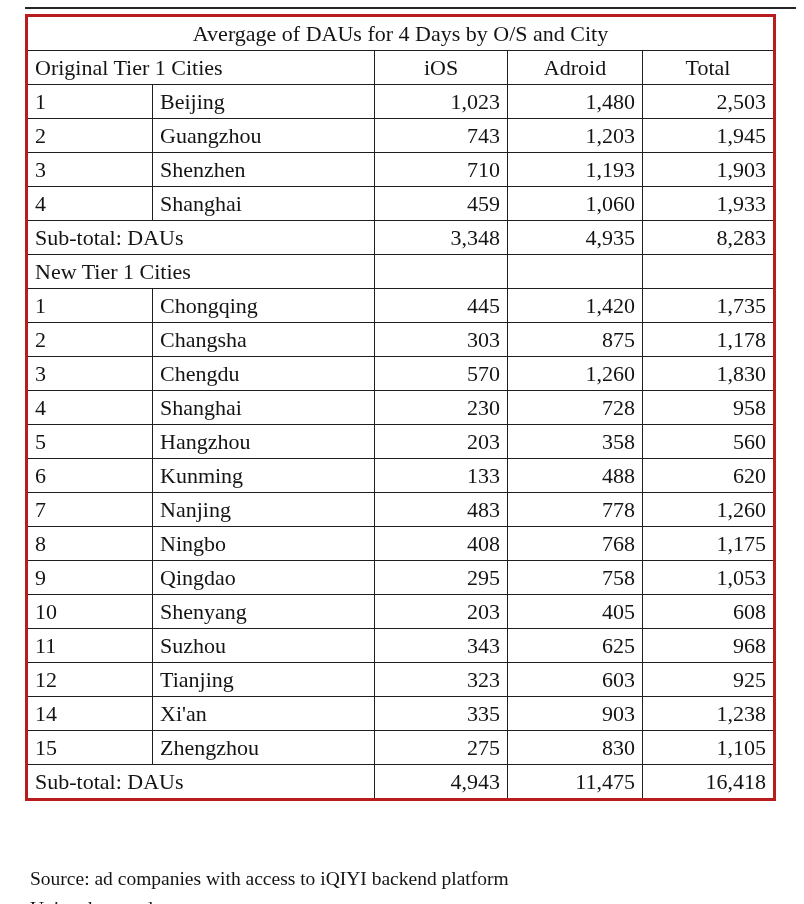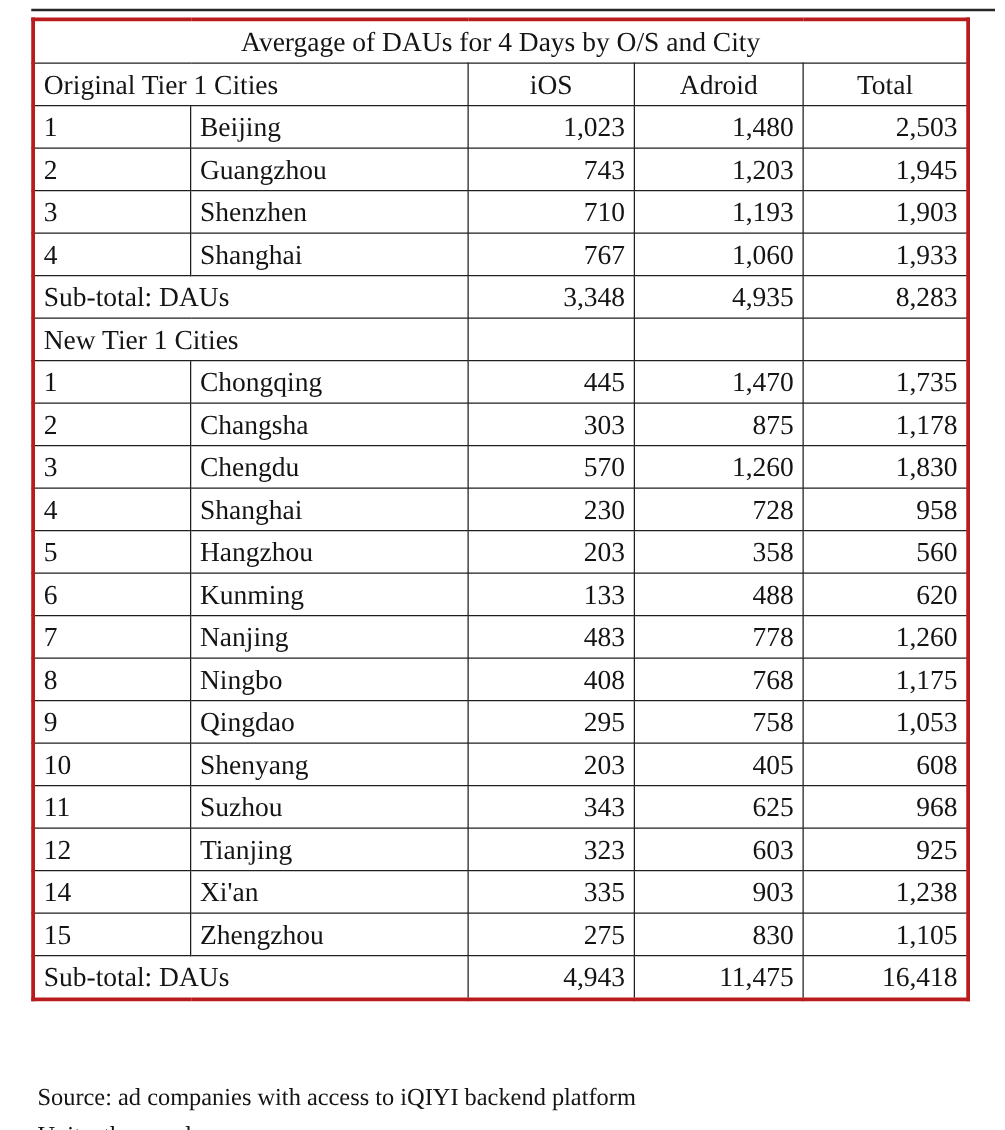--- a/index.html
+++ b/index.html
@@ -106,41 +106,41 @@
         <tr>
           <td class="c-num">3</td>
           <td class="c-city">Shenzhen</td>
           <td class="c-val">710</td>
           <td class="c-val">1,193</td>
           <td class="c-val">1,903</td>
         </tr>
         <tr>
           <td class="c-num">4</td>
           <td class="c-city">Shanghai</td>
-          <td class="c-val">767</td>
+          <td class="c-val">459</td>
           <td class="c-val">1,060</td>
           <td class="c-val">1,933</td>
         </tr>
         <tr>
           <td class="c-label" colspan="2">Sub-total: DAUs</td>
           <td class="c-val">3,348</td>
           <td class="c-val">4,935</td>
           <td class="c-val">8,283</td>
         </tr>
         <tr>
           <td class="c-label" colspan="2">New Tier 1 Cities</td>
           <td class="c-colhead"></td>
           <td class="c-colhead"></td>
           <td class="c-colhead"></td>
         </tr>
         <tr>
           <td class="c-num">1</td>
           <td class="c-city">Chongqing</td>
           <td class="c-val">445</td>
-          <td class="c-val">1,470</td>
+          <td class="c-val">1,420</td>
           <td class="c-val">1,735</td>
         </tr>
         <tr>
           <td class="c-num">2</td>
           <td class="c-city">Changsha</td>
           <td class="c-val">303</td>
           <td class="c-val">875</td>
           <td class="c-val">1,178</td>
         </tr>
         <tr>

